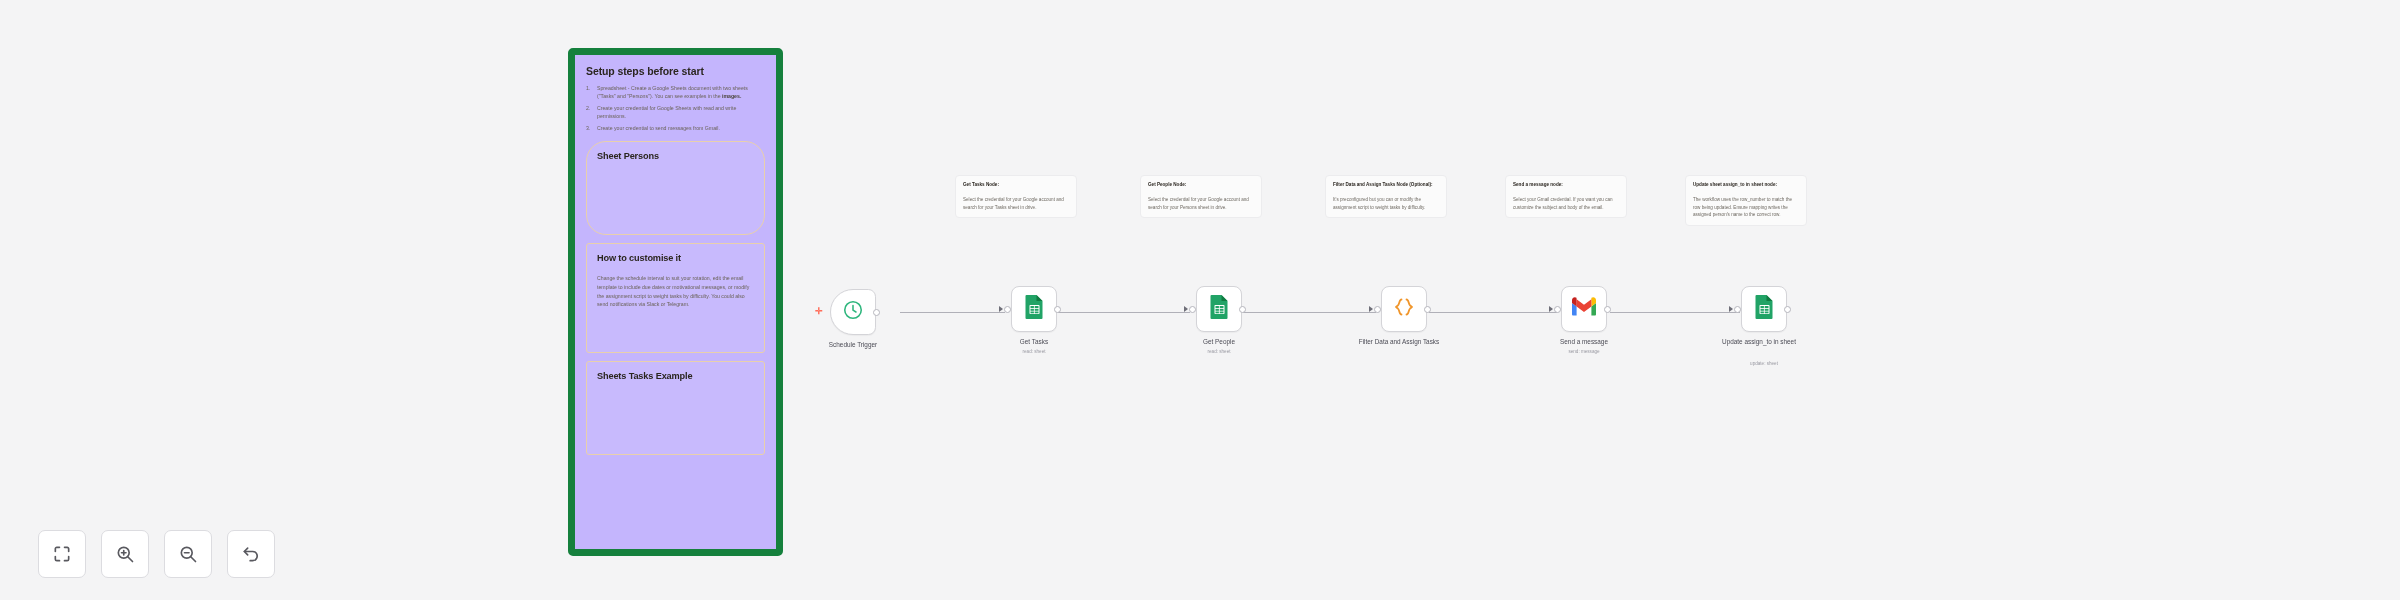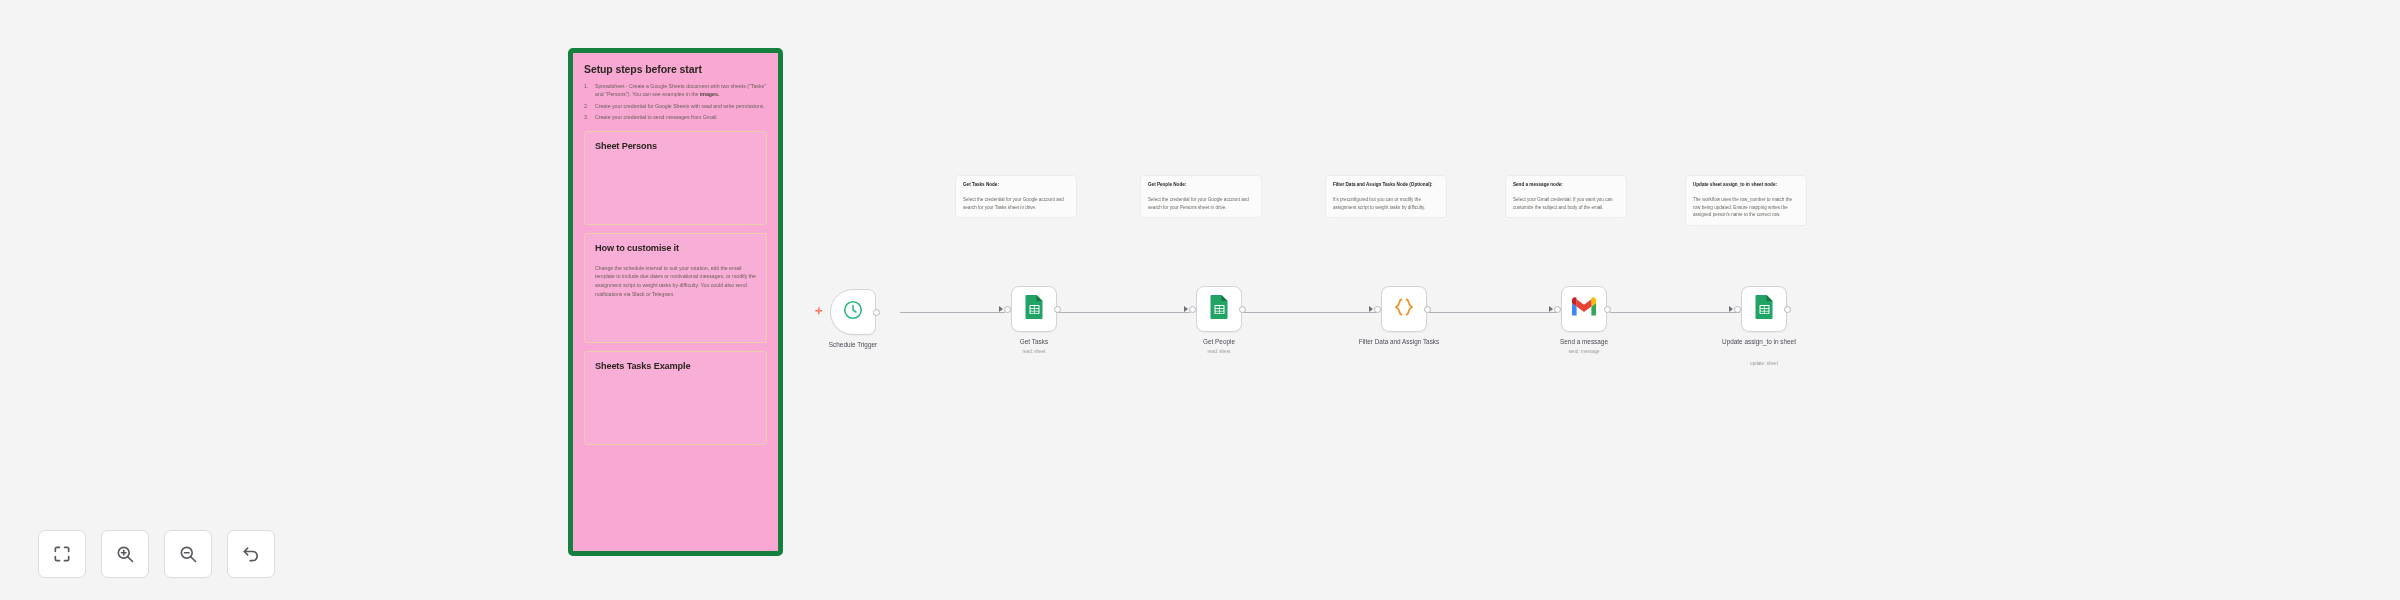--- a/index.html
+++ b/index.html
@@ -14,22 +14,22 @@
     position: relative;
     width: 2400px; height: 600px;
     background: #f4f4f5;
   }
 
   
   #sticky-note {
     position: absolute;
     left: 568px; top: 48px;
     width: 215px; height: 508px;
-    background: #f9a8d4;
-    border: 5px solid #15803d;
+    background: #c4b5fd;
+    border: 7px solid #15803d;
     border-radius: 5px;
     padding: 10px 11px;
     color: #3f3a33;
   }
   #sticky-note .note-title {
     font-size: 10.5px;
     font-weight: bold;
     letter-spacing: -0.1px;
     color: #2b2620;
     margin-bottom: 7px;
@@ -54,21 +54,21 @@
   }
   #sticky-note ol li b { color: #4a443c; }
 
   .embed-box {
     border: 1px solid #e9d0ab;
     border-radius: 3px;
     background: rgba(255,255,255,0.07);
     margin-bottom: 8px;
     padding: 9px 10px;
   }
-  .embed-box.persons { height: 94px; }
+  .embed-box.persons { height: 94px; border-radius: 20px; }
   .embed-box.tasks   { height: 94px; }
   .embed-box.custom  { height: 110px; padding-bottom: 6px; }
   .embed-title {
     font-size: 9.2px;
     font-weight: bold;
     color: #2b2620;
     letter-spacing: -0.15px;
   }
   .embed-body {
     margin-top: 11px;

